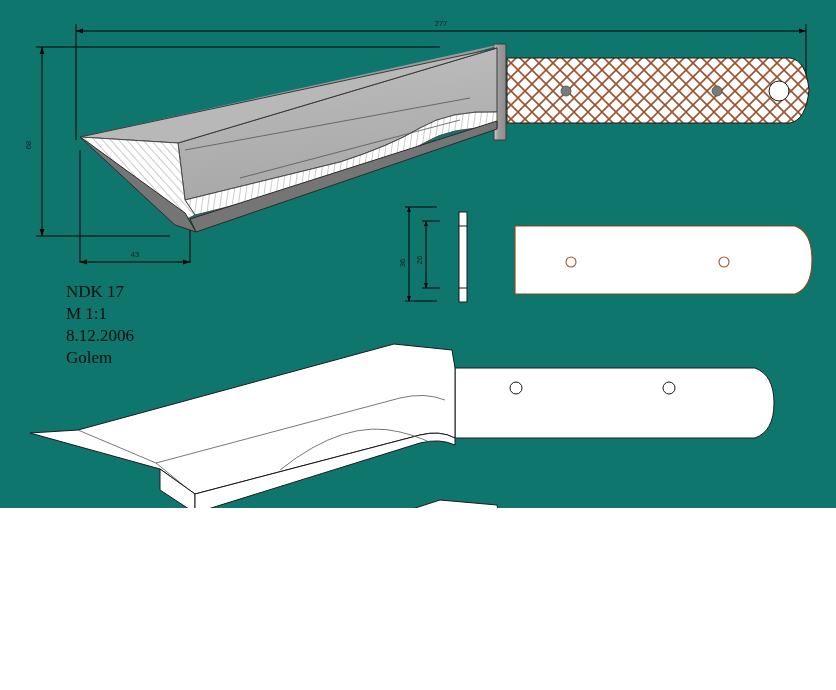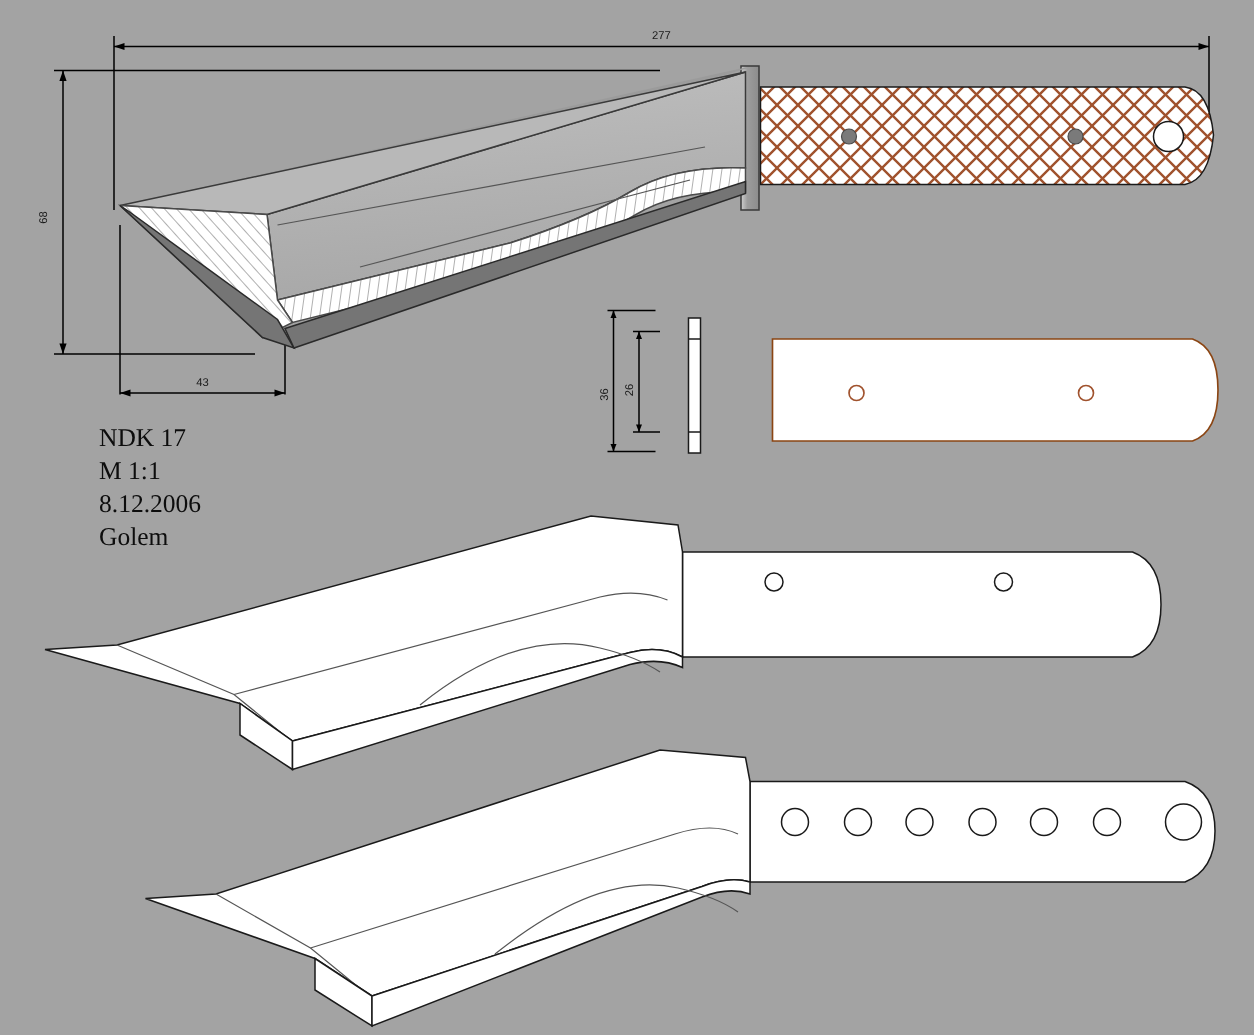--- a/index.html
+++ b/index.html
@@ -6,22 +6,22 @@
     margin: 0;
     padding: 0;
     background: #ffffff;
   }
   body {
     font-family: "Liberation Serif", serif;
   }
   #sheet {
     position: relative;
     width: 836px;
-    height: 690px;
-    background: #a3a3a3;
+    height: 508px;
+    background: #0f766e;
     overflow: hidden;
   }
   #sheet svg {
     position: absolute;
     top: 0;
     left: 0;
     width: 836px;
     height: 690px;
   }
   .dimtext {

